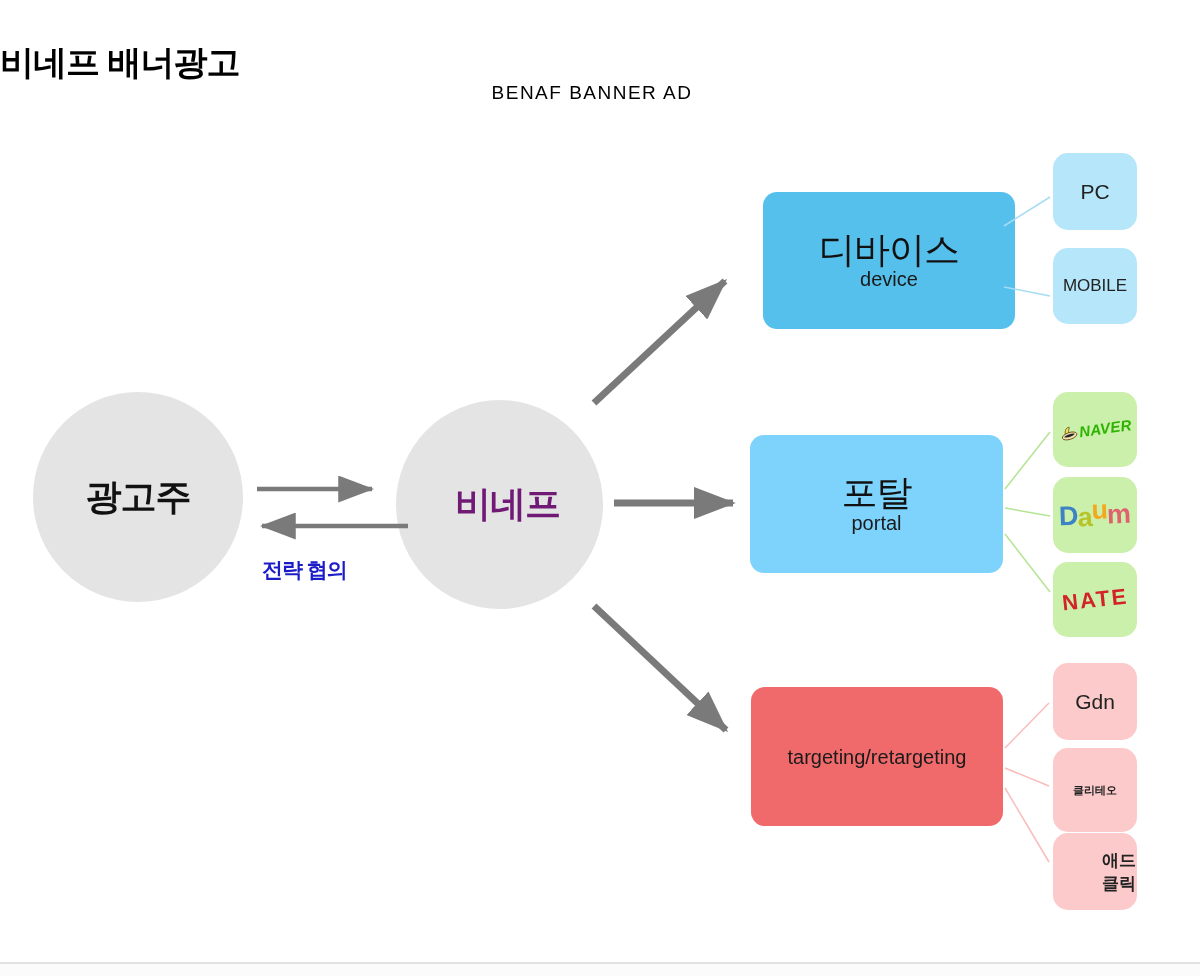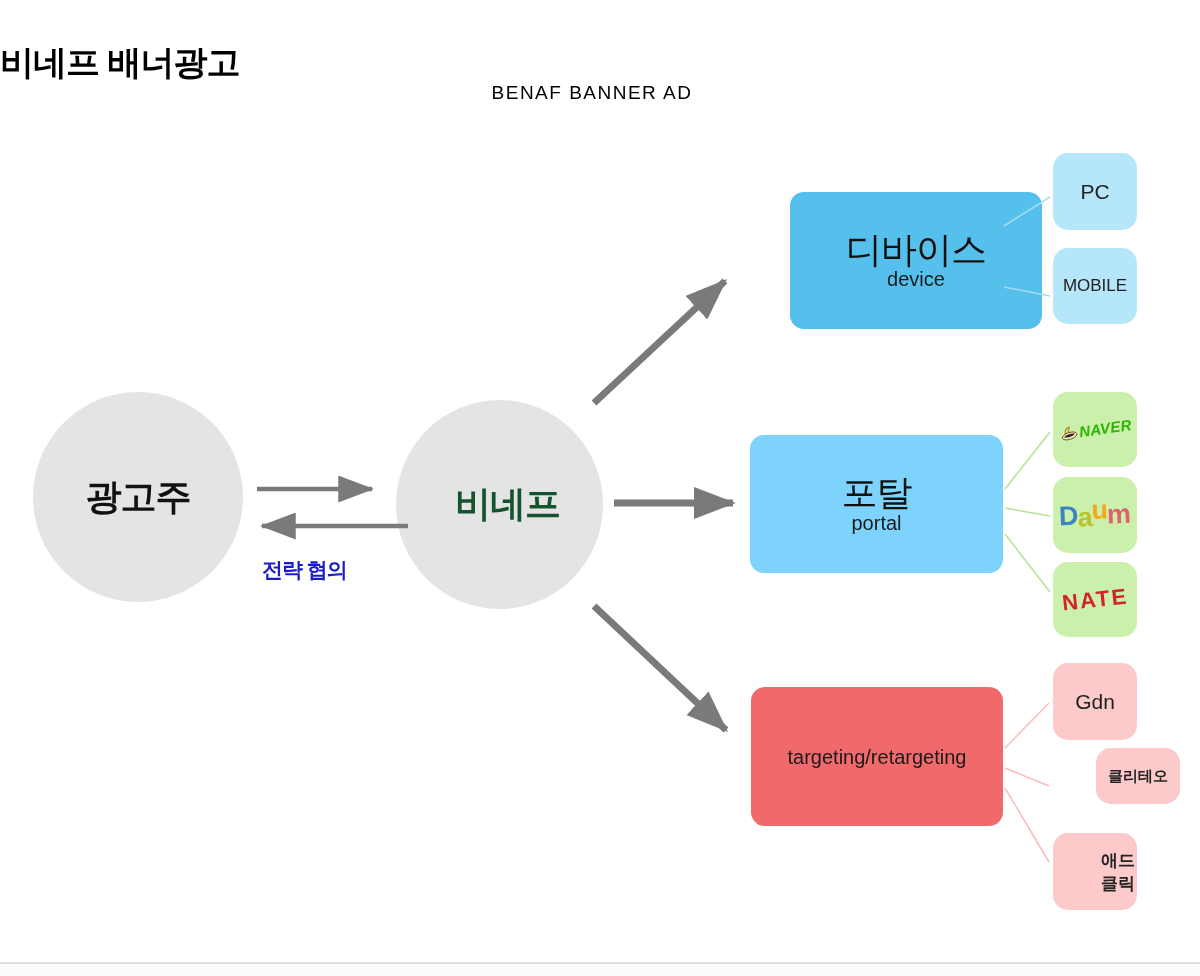--- a/index.html
+++ b/index.html
@@ -25,55 +25,55 @@
 
   
   .circle {
     border-radius:50%;
     background:#e4e4e4;
     display:flex; align-items:center; justify-content:center;
   }
   .circle-advertiser { left:33px; top:392px; width:210px; height:210px; }
   .circle-benaf      { left:396px; top:400px; width:207px; height:209px; }
   .circle-label { font-size:36px; font-weight:700; color:#111; letter-spacing:-1px; }
-  .circle-benaf .circle-label { color:#14532d;margin-left:16px; }
+  .circle-benaf .circle-label { color:#701a75;margin-left:16px; }
 
   .strategy-label {
     left:262px; top:556px; width:110px; 
     font-size:21px; font-weight:600; color:#1b1bc8; letter-spacing:-1px;
   }
 
   
   .box {
     border-radius:14px;
     display:flex; flex-direction:column; align-items:center; justify-content:center;
   }
   .box-title { font-size:36px; font-weight:400; color:#111; letter-spacing:-1px; line-height:1.05; }
   .box-sub   { font-size:20px; font-weight:400; color:#1a1a1a; line-height:1.1; }
-  .box-device    { left:790px; top:192px; width:252px; height:137px; background:#56c0ec; }
+  .box-device    { left:763px; top:192px; width:252px; height:137px; background:#56c0ec; }
   .box-portal    { left:750px; top:435px; width:253px; height:138px; background:#7dd3fc; }
   .box-targeting { left:751px; top:687px; width:252px; height:139px; background:#f06a6b; }
   .box-targeting .box-title { font-size:31px; }
 
   
   .leaf {
     left:1053px; width:84px; border-radius:15px;
     display:flex; align-items:center; justify-content:center;
-    text-align:left; color:#222;
+    text-align:center; color:#222;
   }
   .leaf-blue  { background:#b6e6fa; }
   .leaf-green { background:#cbf0ab; }
   .leaf-pink  { background:#fccaca; }
   .leaf-pc      { top:153px; height:77px; font-size:21px; }
   .leaf-mobile  { top:248px; height:76px; font-size:17px; }
   .leaf-naver   { top:392px; height:75px; }
   .leaf-daum    { top:477px; height:76px; }
   .leaf-nate    { top:562px; height:75px; }
   .leaf-gdn     { top:663px; height:77px; font-size:21px; }
-  .leaf-criteo  { top:748px; height:56px; font-size:15px; font-weight:600;margin-left:43px; }
+  .leaf-criteo  { top:748px; height:84px; font-size:11px; font-weight:600; }
   .leaf-adclick { top:833px; height:77px; font-size:17px; font-weight:600;padding-left:48px; }
 
   
   .logo-naver {
     display:flex; align-items:center; gap:1px;
     transform:rotate(-8deg);
     font-size:15px; font-weight:800; font-style:italic;
     color:#2db400; letter-spacing:0.3px;
   }
   .logo-daum { font-size:27px; font-weight:700; letter-spacing:-1px; transform:rotate(-2deg); }

